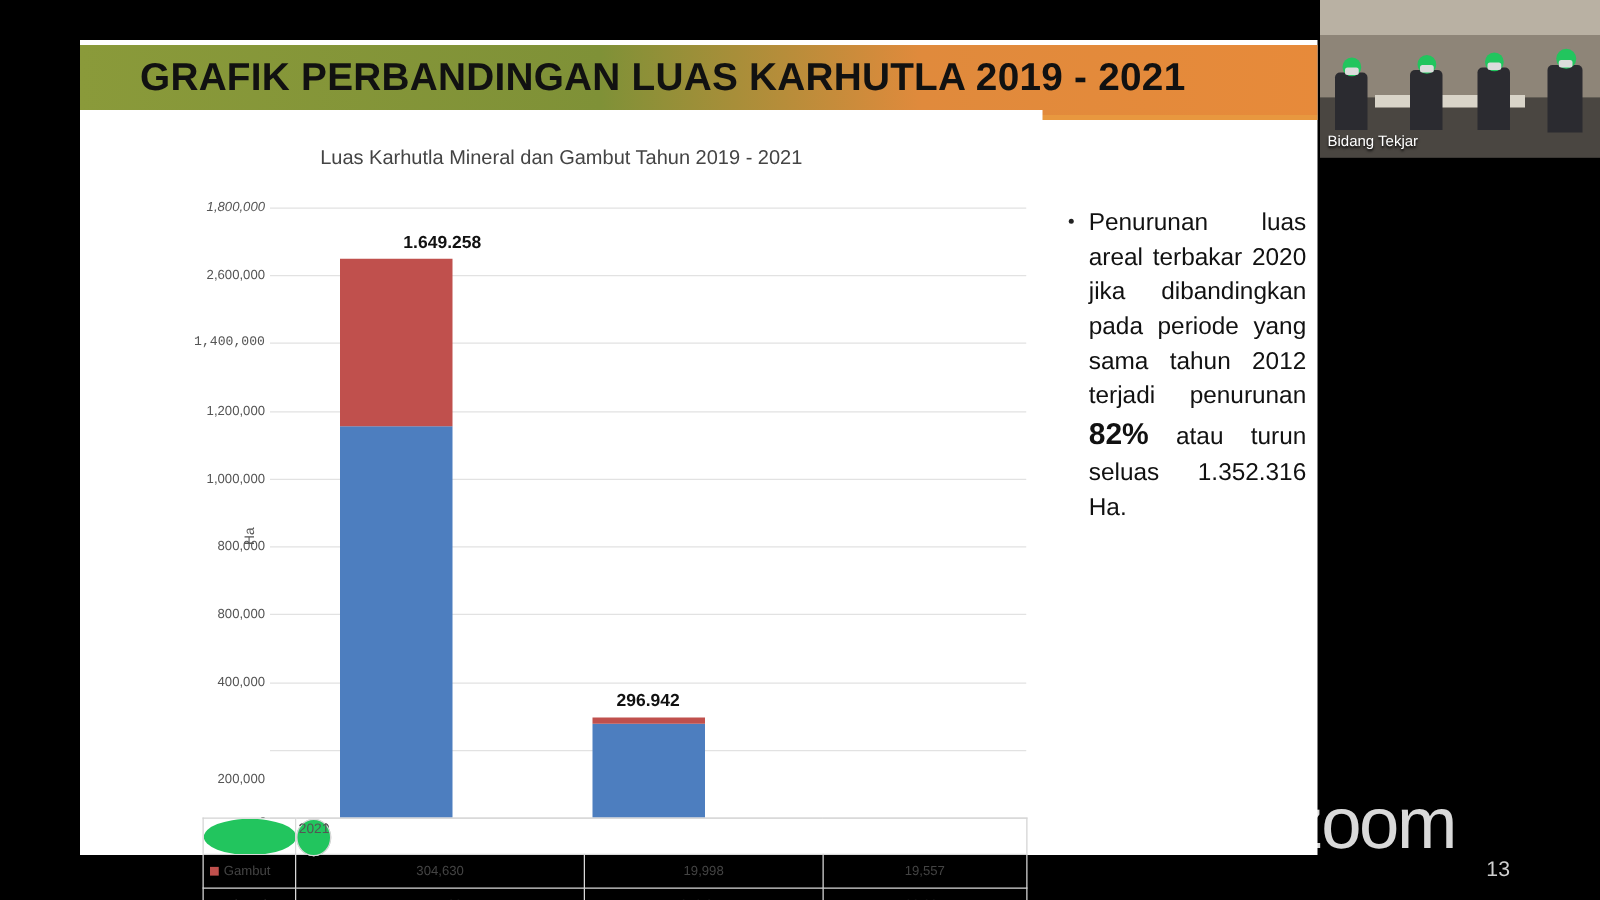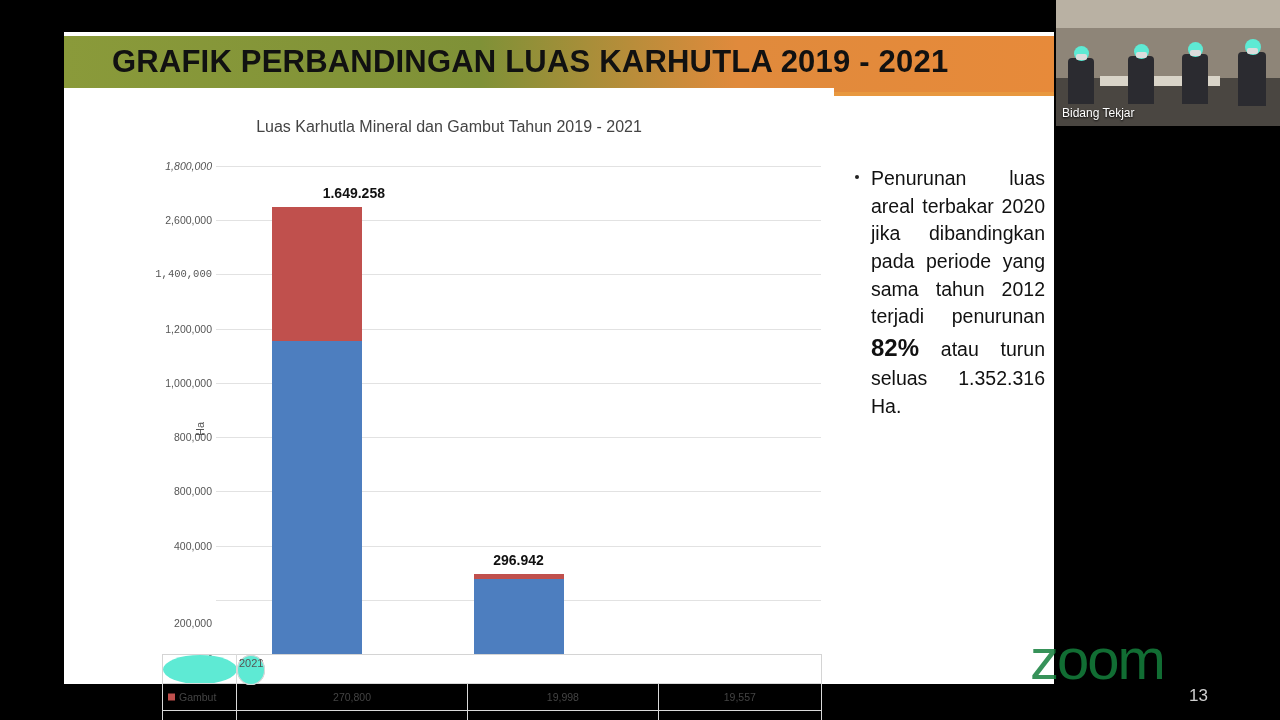--- a/index.html
+++ b/index.html
@@ -52,32 +52,32 @@
   .bullet-wrap{position:relative;padding-left:26px;}
   .bullet-dot{position:absolute;left:10px;top:10px;width:4px;height:4px;border-radius:50%;background:#222;}
   .bullet-text{font-size:19.5px;line-height:1.42;color:#111;text-align:justify;
     text-align-last:justify;font-family:"Liberation Sans",sans-serif;}
   .bullet-text .big{font-size:24px;font-weight:bold;}
 
   .ket{position:absolute;left:863px;top:560px;width:330px;color:#e8261c;
     font-size:17px;font-weight:bold;line-height:1.35;font-family:"Liberation Sans",sans-serif;}
 
   
-  .zoom-wm{position:absolute;left:1030px;top:625px;font-size:58px;color:#15803d;
+  .zoom-wm{position:absolute;left:1030px;top:625px;font-size:58px;color:#ffffff;
     font-family:"Liberation Sans",sans-serif;letter-spacing:-2px;opacity:.85;}
   .slide-num{position:absolute;right:72px;bottom:14px;font-size:17px;color:#cfcfcf;}
 
   
   .thumb{position:absolute;right:0;top:0;width:224px;height:126px;background:#6e6a63;overflow:hidden;}
   .thumb .wall{position:absolute;left:0;top:0;width:100%;height:62%;background:#8e8578;}
   .thumb .wall2{position:absolute;left:0;top:0;width:100%;height:22%;background:#b9b1a3;}
   .thumb .floor{position:absolute;left:0;bottom:0;width:100%;height:38%;background:#4a4641;}
   .thumb .table{position:absolute;left:44px;top:76px;width:120px;height:10px;background:#d9d4c8;}
   .p{position:absolute;background:#2b2b30;border-radius:4px 4px 0 0;}
-  .head{position:absolute;background:#5eead4;border-radius:50%;}
+  .head{position:absolute;background:#22c55e;border-radius:50%;}
   .mask{position:absolute;background:#dcdcdc;border-radius:2px;}
   .thumb-label{position:absolute;left:6px;bottom:6px;color:#fff;font-size:12px;
     font-family:"Liberation Sans",sans-serif;text-shadow:0 1px 2px #000;}
 </style>
 </head>
 <body>
 
 <div id="stage">
 
   <div class="slide"></div>
@@ -131,21 +131,21 @@
     <table class="dtable">
       <tbody id="table-body">
           <tr>
             <td class="rowlbl empty head"></td>
             <td class="head">2019</td>
             <td class="head">2020</td>
             <td class="head">2021</td>
           </tr>
           <tr>
             <td class="rowlbl"><span class="swatch gambut"></span><span>Gambut</span></td>
-            <td>270,800</td>
+            <td>304,630</td>
             <td>19,998</td>
             <td>19,557</td>
           </tr>
           <tr>
             <td class="rowlbl"><span>Mineral</span></td>
             <td>1,154,807</td>
             <td>276,944</td>
             <td>86,231</td>
           </tr>
         </tbody>

